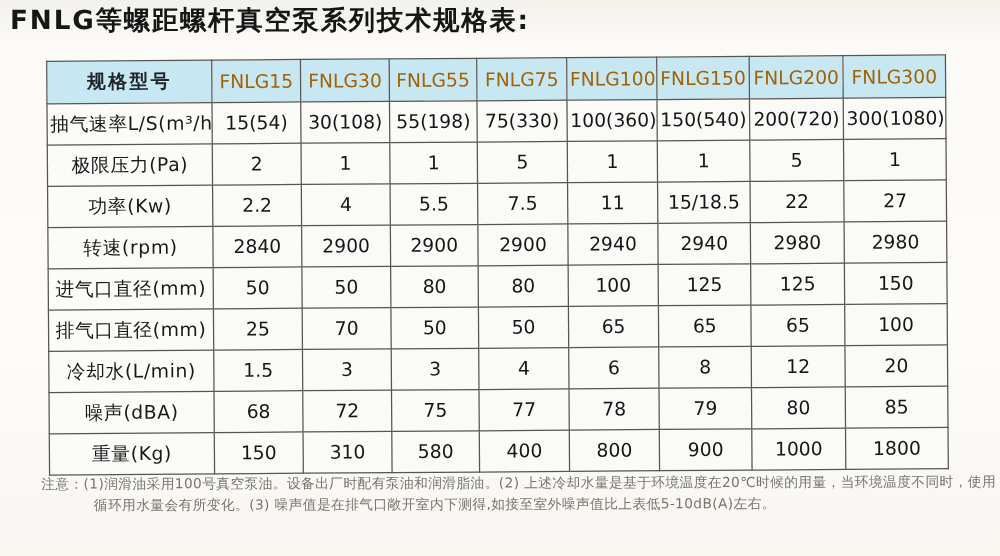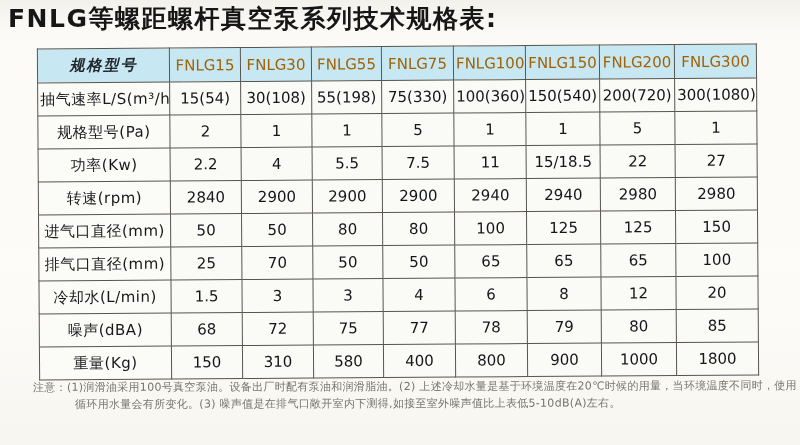--- a/index.html
+++ b/index.html
@@ -5,21 +5,21 @@
   html, body { margin: 0; padding: 0; }
   body {
     width: 800px; height: 445px;
     position: relative; overflow: hidden;
     background: linear-gradient(180deg, #f3f1ec 0%, #fbfaf6 7%, #fdfcf9 60%, #f8f6f1 100%);
     font-family: "DejaVu Sans", "Liberation Sans", sans-serif;
     -webkit-font-smoothing: antialiased;
   }
   .title {
     position: absolute; left: 8px; top: 2px; margin: 0;
-    font-size: 25px; font-weight: bold; color: #161616;
+    font-size: 21px; font-weight: bold; color: #161616;
     letter-spacing: 1.5px; white-space: nowrap; text-align: center;
   }
   .spec-table {
     position: absolute; left: 38px; top: 46px; width: 719px;
     border-collapse: collapse; table-layout: fixed;
     transform: rotate(-0.4deg); transform-origin: center;
     background: #fafaf7;
   }
   .spec-table th, .spec-table td {
     border: 1px solid #585550;
@@ -32,21 +32,20 @@
     background: #c7e8f2;
     height: 33px;
     font-size: 15px;
     font-weight: normal;
     color: #a16207;
   }
   .spec-table thead th.label-head {
     font-weight: bold;
     letter-spacing: 2px;
     color: #20262b;
-    font-style: italic;
   }
   .spec-table tbody th.row-label {
     background: #fbfbf8;
     font-weight: normal;
     font-size: 15px;
     color: #17181a;
     height: 32px;
     letter-spacing: 0.5px;
   }
   .spec-table tbody td {
@@ -99,21 +98,21 @@
         <td>15(54)</td>
         <td>30(108)</td>
         <td>55(198)</td>
         <td>75(330)</td>
         <td>100(360)</td>
         <td>150(540)</td>
         <td>200(720)</td>
         <td>300(1080)</td>
       </tr>
       <tr>
-        <th class="row-label">规格型号(Pa)</th>
+        <th class="row-label">极限压力(Pa)</th>
         <td>2</td>
         <td>1</td>
         <td>1</td>
         <td>5</td>
         <td>1</td>
         <td>1</td>
         <td>5</td>
         <td>1</td>
       </tr>
       <tr>

